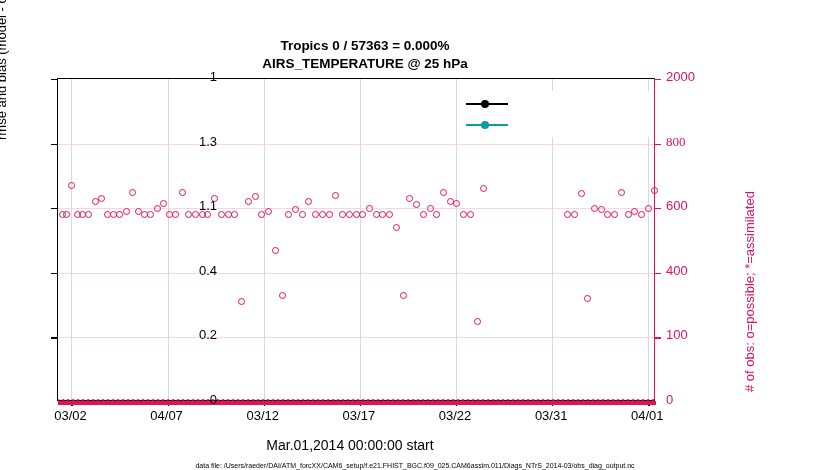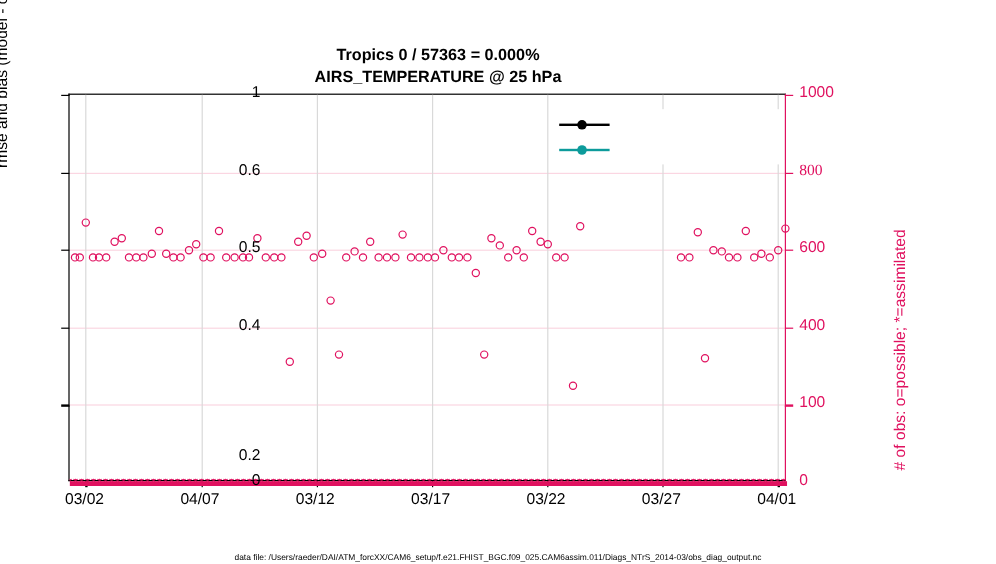--- a/index.html
+++ b/index.html
@@ -75,20 +75,21 @@
 </head>
 <body>
 
 <div id="stage">
 
   <div class="title" id="title-line1">Tropics 0 / 57363 = 0.000%</div>
   <div class="title" id="title-line2">AIRS_TEMPERATURE @ 25 hPa</div>
 
   <div id="ylabel-left">rmse and bias (model - observation)</div>
   <div id="ylabel-right"># of obs: o=possible; *=assimilated</div>
+  <div id="xlabel">Mar.01,2014 00:00:00 start</div>
 
   <div id="plot">
     <div id="grid-layer">
         <div class="hgrid" style="top: 258.4px;"></div>
         <div class="hgrid" style="top: 193.8px;"></div>
         <div class="hgrid" style="top: 129.2px;"></div>
         <div class="hgrid" style="top: 64.6px;"></div>
         <div class="vgrid" style="left: 13.4598px;"></div>
         <div class="vgrid" style="left: 109.601px;"></div>
         <div class="vgrid" style="left: 205.743px;"></div>
@@ -319,36 +320,36 @@
         <div class="ast" style="left: 580px;">*</div>
         <div class="ast" style="left: 585px;">*</div>
         <div class="ast" style="left: 590px;">*</div>
         <div class="ast" style="left: 595px;">*</div>
       </div>
   </div>
 
   <div id="labels-layer">
       <div class="ylab-l" style="top: 380px;">0</div>
       <div class="ylab-r" style="top: 380px;">0</div>
-      <div class="ylab-l" style="top: 315.4px; margin-top: 44px;">0.2</div>
+      <div class="ylab-l" style="top: 315.4px;">0.2</div>
       <div class="ylab-r" style="top: 315.4px;">100</div>
       <div class="ylab-l" style="top: 250.8px;">0.4</div>
       <div class="ylab-r" style="top: 250.8px;">400</div>
-      <div class="ylab-l" style="top: 186.2px;">0.5</div>
+      <div class="ylab-l" style="top: 186.2px;">1.1</div>
       <div class="ylab-r" style="top: 186.2px;">600</div>
-      <div class="ylab-l" style="top: 121.6px;">0.6</div>
+      <div class="ylab-l" style="top: 121.6px;">1.3</div>
       <div class="ylab-r" style="top: 121.6px; font-family: Liberation Serif, serif;">800</div>
       <div class="ylab-l" style="top: 57px;">1</div>
-      <div class="ylab-r" style="top: 57px;">1000</div>
+      <div class="ylab-r" style="top: 57px;">2000</div>
       <div class="xlab" style="left: 35.4598px;">03/02</div>
       <div class="xlab" style="left: 131.601px;">04/07</div>
       <div class="xlab" style="left: 227.743px;">03/12</div>
       <div class="xlab" style="left: 323.884px;">03/17</div>
       <div class="xlab" style="left: 420.026px;">03/22</div>
-      <div class="xlab" style="left: 516.167px;">03/27</div>
+      <div class="xlab" style="left: 516.167px;">03/31</div>
       <div class="xlab" style="left: 612.309px;">04/01</div>
     </div>
 
   <div id="legend">
     <div class="legrow">
       <span class="legline">
         <i style="background:#000000"></i>
           <b style="background:#000000"></b>
       </span>
     </div>

